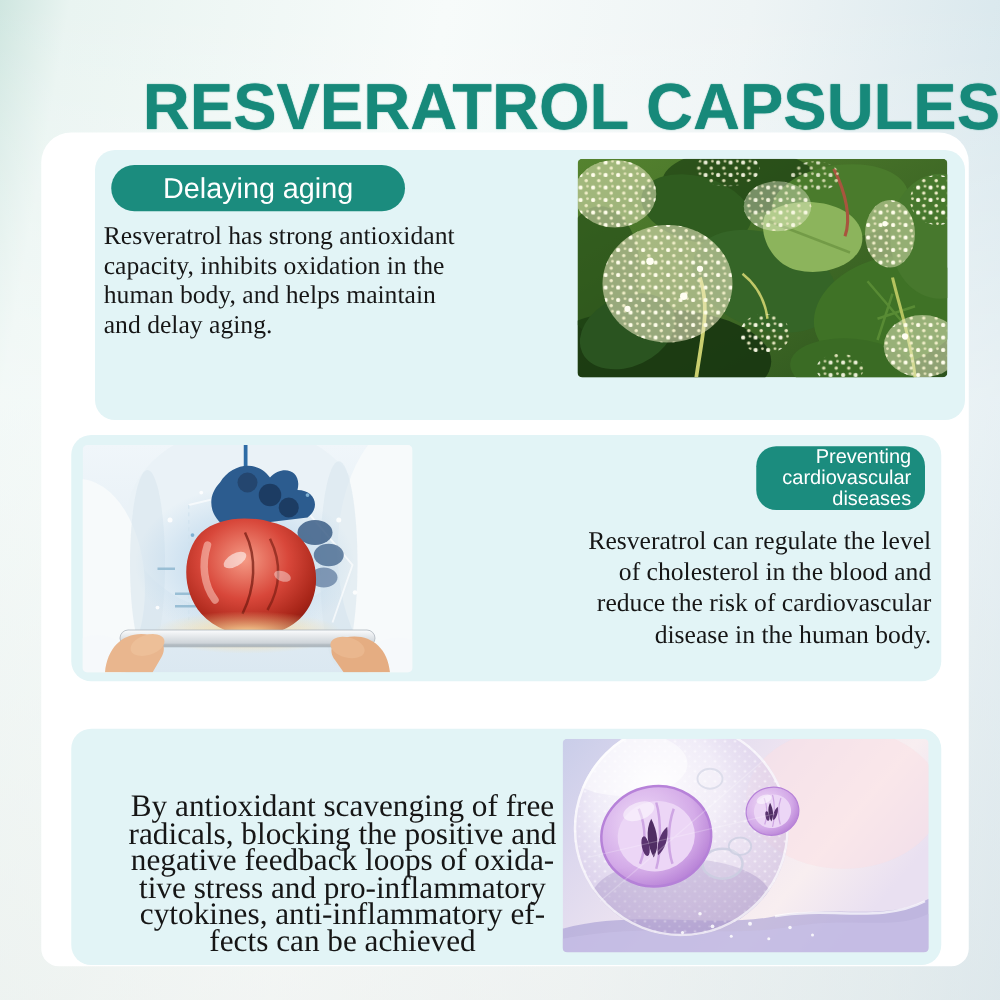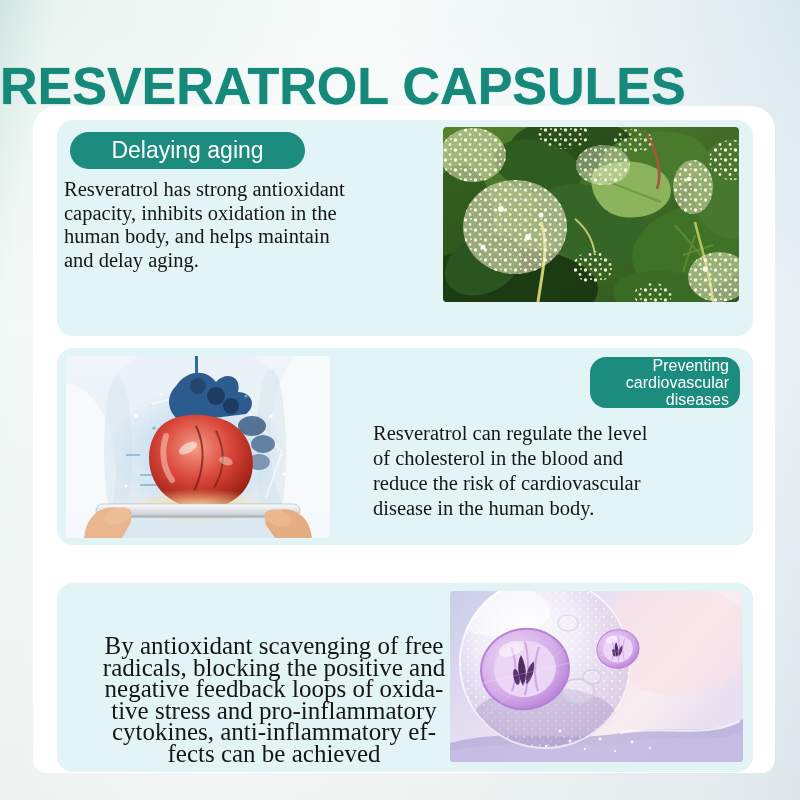--- a/index.html
+++ b/index.html
@@ -5,61 +5,61 @@
   html,body{margin:0;padding:0;}
   .page{
     position:relative; width:800px; height:800px; overflow:hidden;
     font-family:"Liberation Sans", sans-serif;
     background:
       linear-gradient(180deg, rgba(255,255,255,0) 0%, rgba(255,255,255,.45) 40%, rgba(238,240,238,.55) 100%),
       linear-gradient(100deg, #cfe6e0 0%, #e9f4f1 6%, #f7fbfa 38%, #eef4f5 64%, #d6e6ec 90%, #c9dde8 100%);
   }
   .title{
     position:absolute; top:18px; left:0; width:800px; height:66px;
-    line-height:66px; text-align:left;
+    line-height:66px; text-align:right;
     font-size:52px; font-weight:bold; letter-spacing:0px;
     color:#17897a;
     text-shadow:0 0 1px #17897a;
     white-space:nowrap;
   }
   .panel{
     position:absolute; left:33px; top:106px; width:742px; height:667px;
     background:#ffffff; border-radius:24px 24px 14px 14px;
   }
   .card{
     position:absolute; left:24px; width:696px;
     background:#e2f4f6; border-radius:16px;
   }
-  .card1{ top:14px;  height:216px; }
+  .card1{ top:14px;  height:216px;margin-left:19px; }
   .card2{ top:242px; height:197px; }
   .card3{ top:477px; height:189px; }
   .badge{
     position:absolute; background:#1b8c7e; color:#fff;
     display:flex; align-items:center; justify-content:center;
     box-sizing:border-box;
   }
   .badge-pill1{
     left:13px; top:12px; width:235px; height:37px; border-radius:19px;
     font-size:23px;
   }
   .badge-multi{
-    right:13px; top:9px; width:150px; height:51px; border-radius:16px;
+    right:13px; top:9px; width:135px; height:51px; border-radius:16px;
     font-size:16px; line-height:17px; text-align:right;
     justify-content:flex-end; padding-right:11px;
     white-space:pre-line;
   }
   .badge-pill3{
     left:13px; top:10px; width:214px; height:36px; border-radius:18px;
     font-size:22px;
   }
   .body{
     position:absolute; margin:0; color:#161616; white-space:pre-line;font-family:Liberation Serif, serif;
   }
   .body1{ left:7px; top:58px; width:420px; font-size:20.5px; line-height:23.5px; text-align:left;}
-  .body2{ right:8px; top:73px; width:372px; font-size:20.5px; line-height:25px; text-align:left;}
+  .body2{ right:8px; top:73px; width:372px; font-size:20.5px; line-height:25px; text-align:right;}
   .body3{ left:7px; top:52px; width:420px; font-size:25px; line-height:21.5px; text-align:center;}
   .photo{ position:absolute; border-radius:4px; overflow:hidden; }
   .photo svg{ display:block; }
   .photo1{ right:14px; top:7px;  width:296px; height:175px; }
   .photo2{ left:9px;  top:8px;  width:264px; height:182px; }
   .photo3{ right:10px; top:8px;  width:293px; height:171px; }
 </style>
 </head>
 <body>
 

